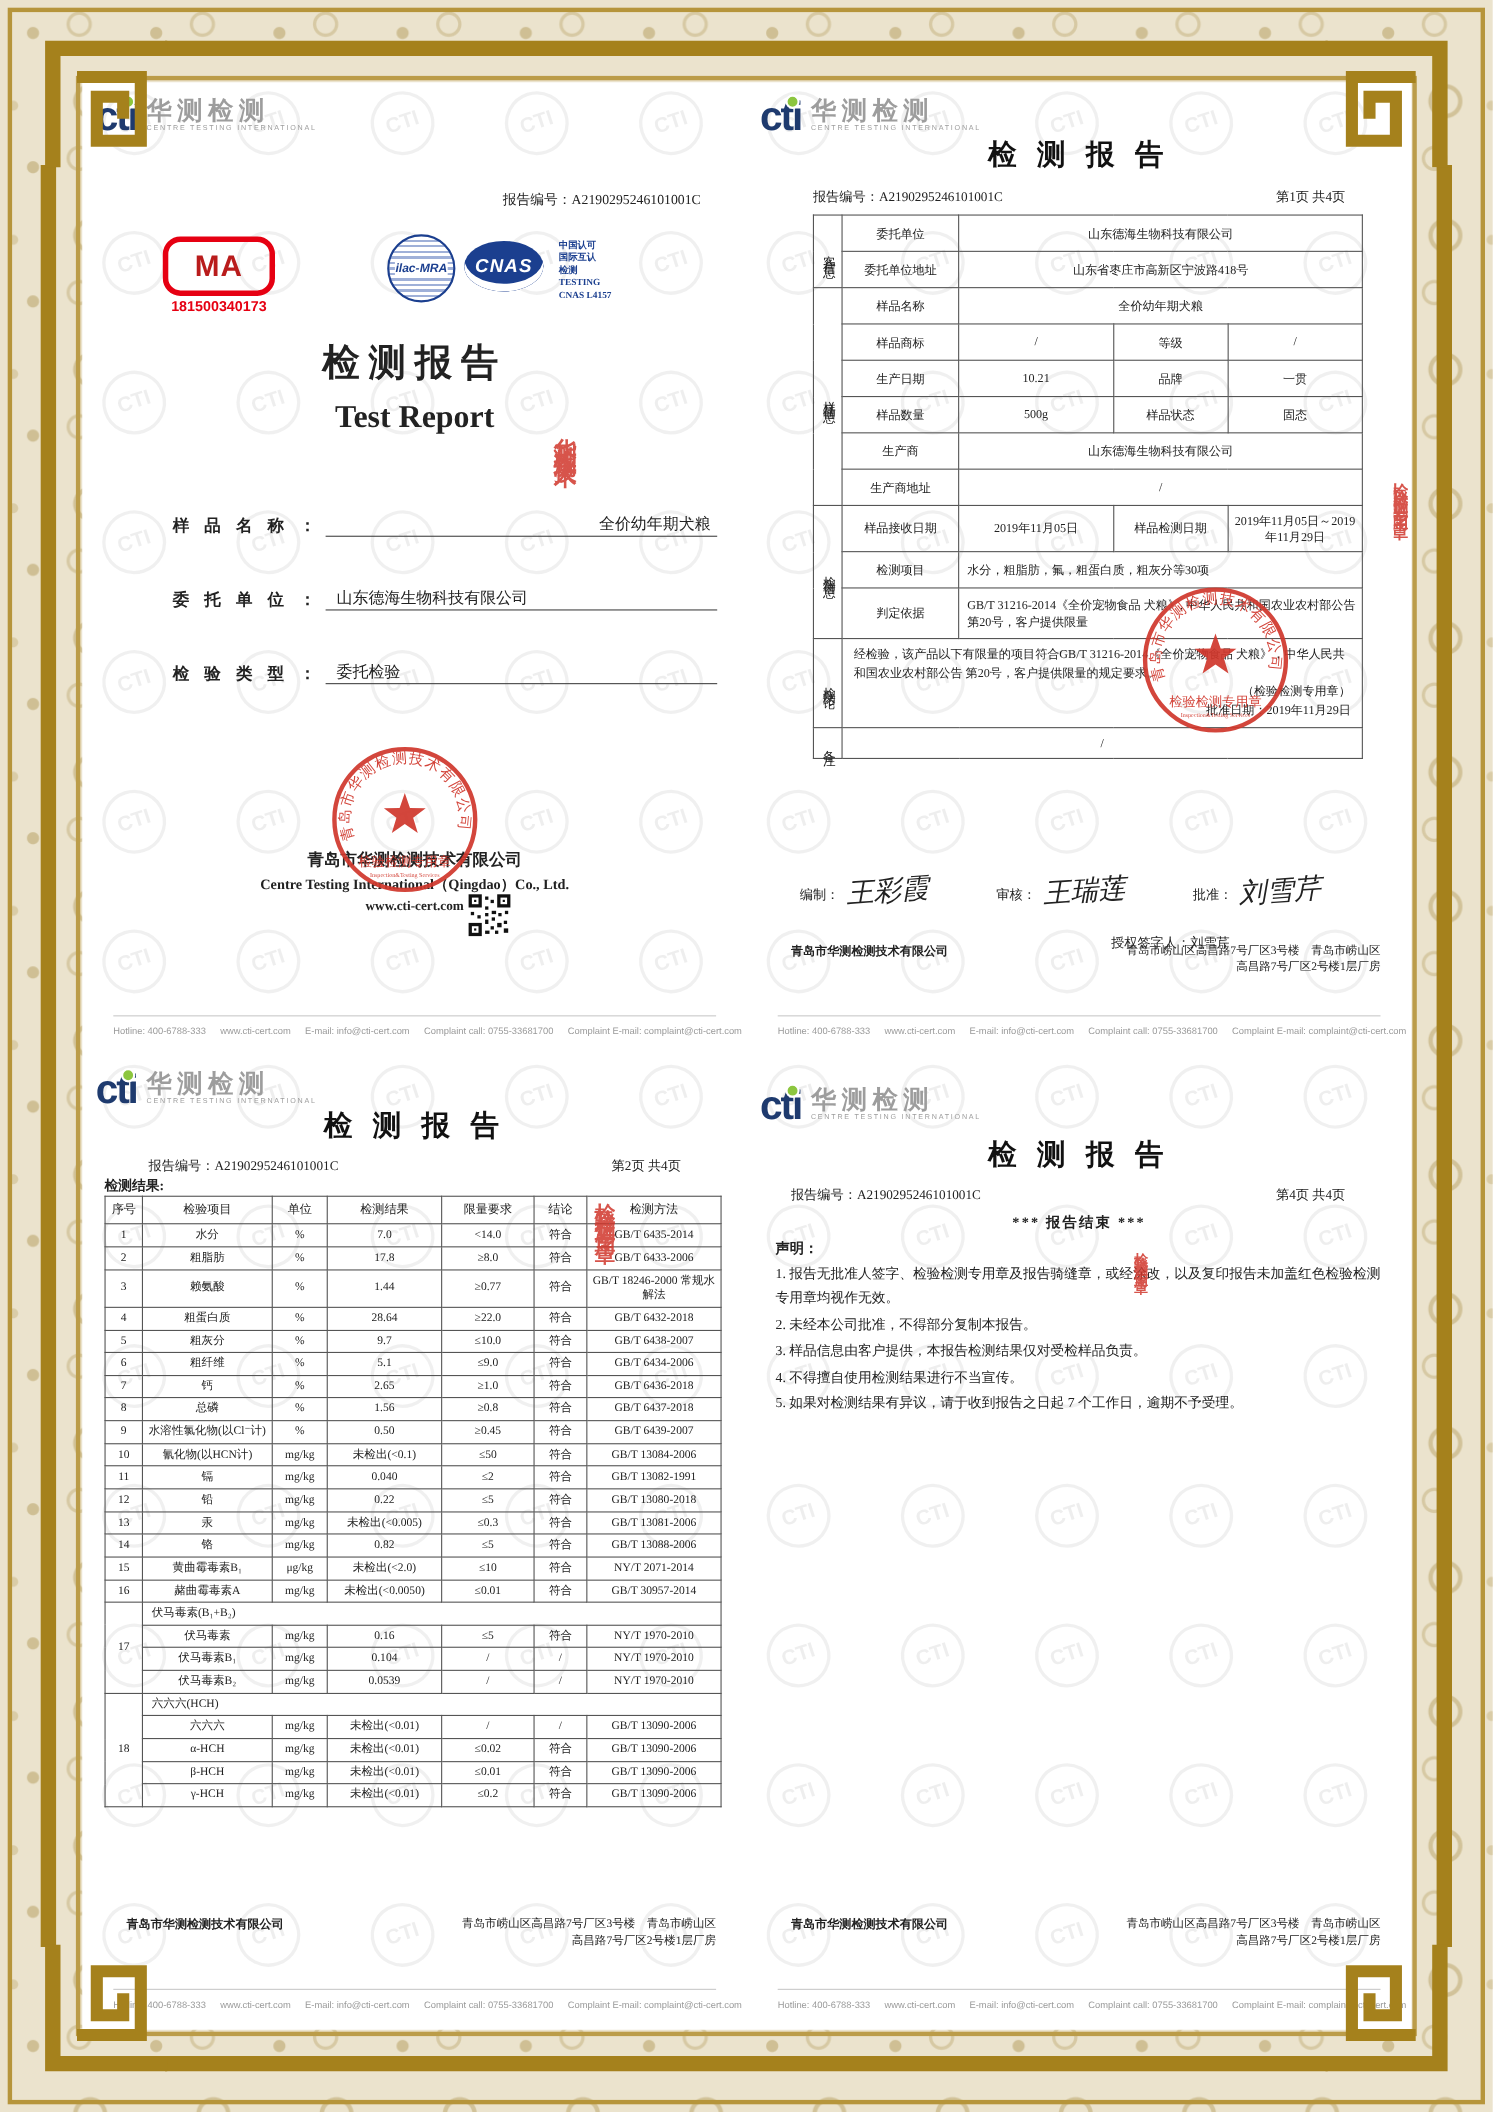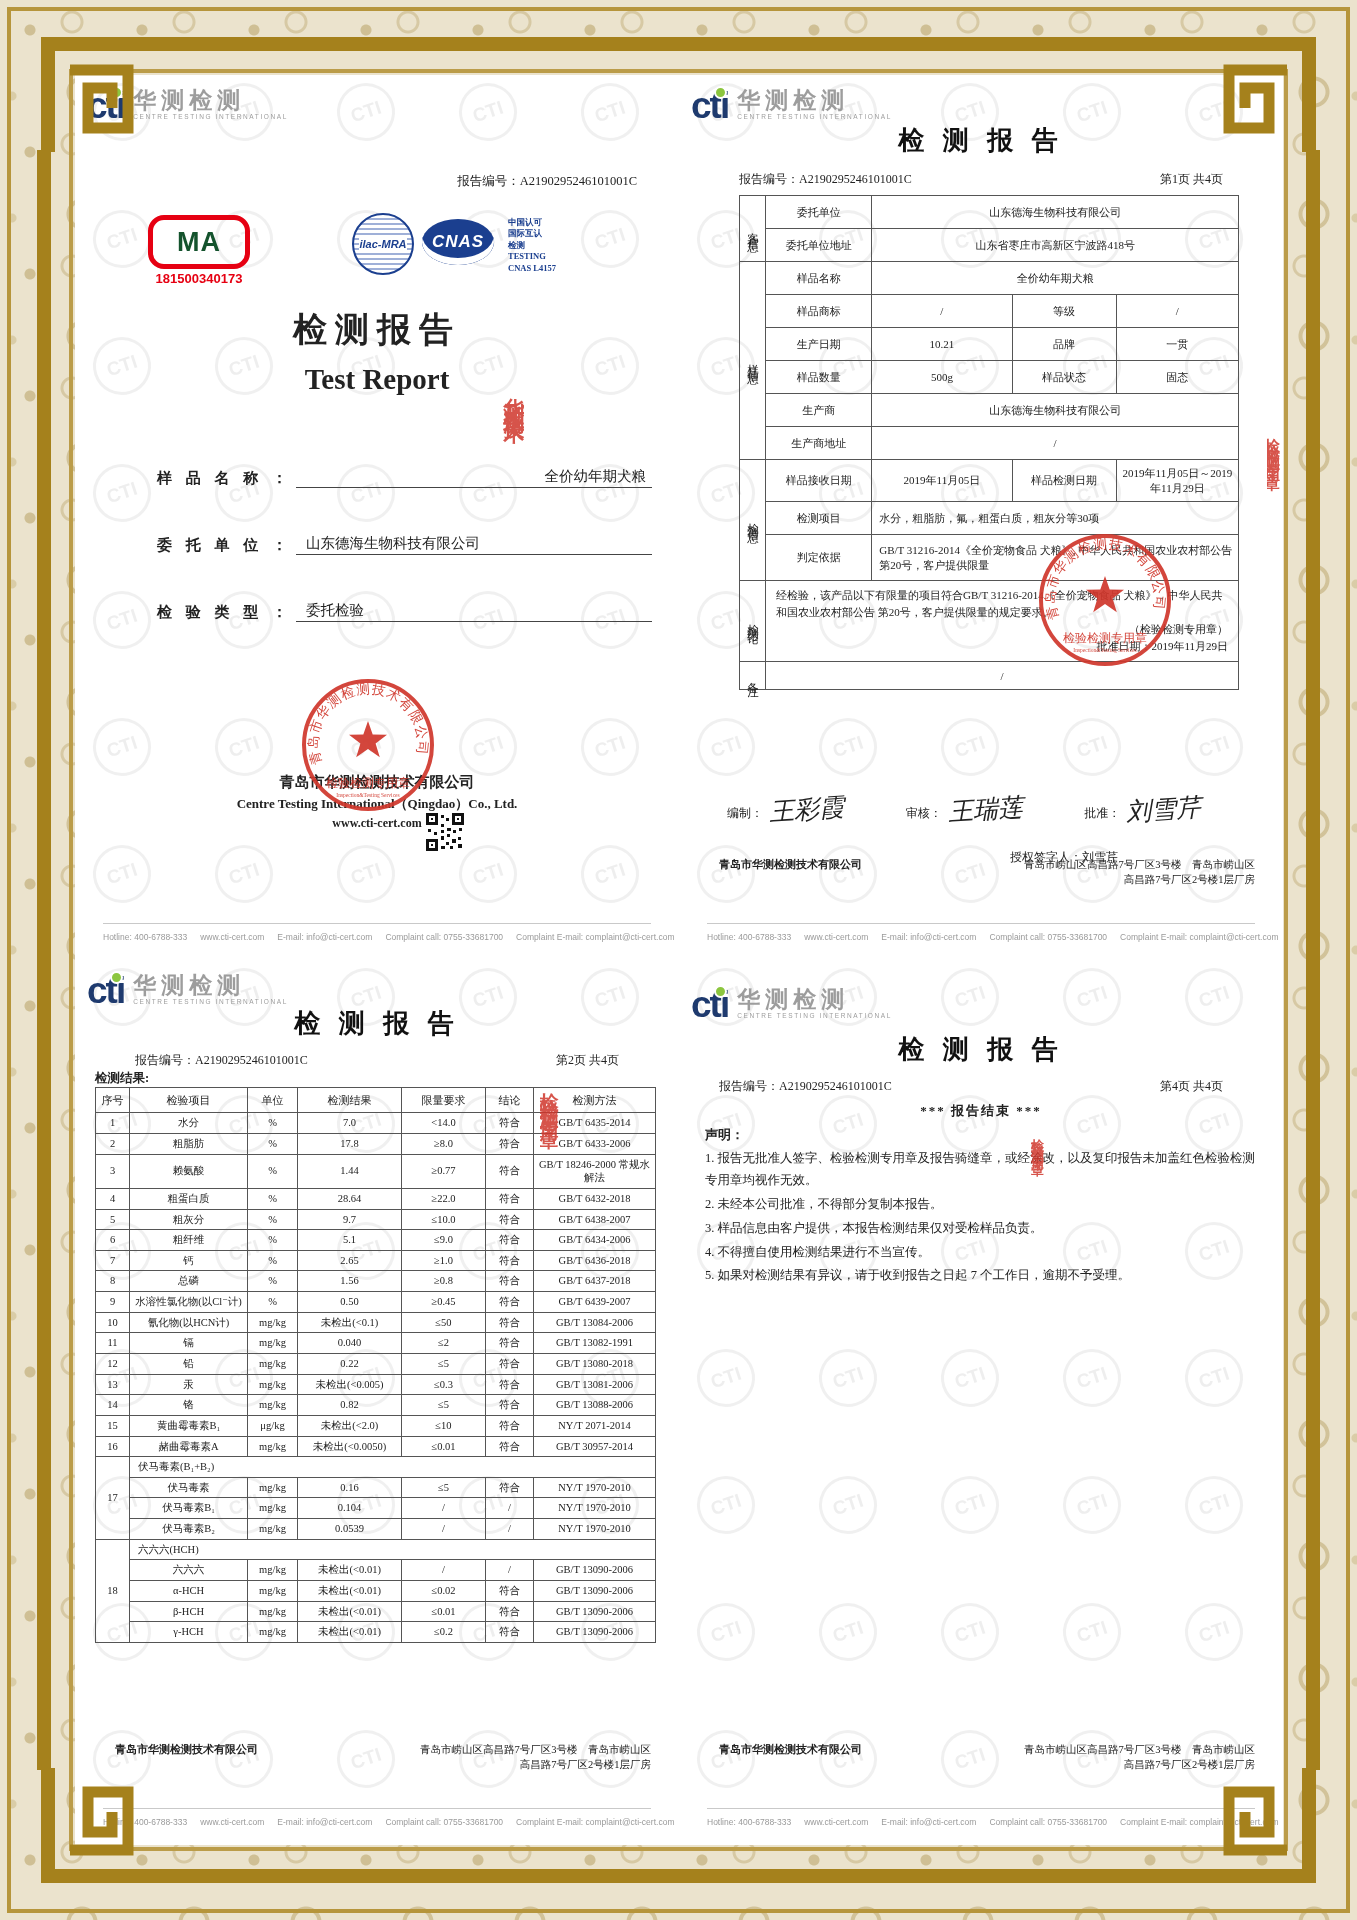--- a/index.html
+++ b/index.html
@@ -48,21 +48,21 @@
   .hotline{position:absolute;left:28px;right:4px;bottom:18px;font-size:8.5px;color:#9a9a9a;
     font-family:"Liberation Sans",sans-serif;white-space:nowrap;}
   .hotline span{margin-right:13px;}
 
   
   .rpt-no-right{position:absolute;top:98px;right:42px;font-size:12.5px;}
   .marks{position:absolute;top:138px;left:55px;width:500px;height:92px;}
   .cma{position:absolute;left:18px;top:2px;text-align:center;}
   .cma-box{width:92px;height:44px;border:5px solid #e60012;border-radius:16px;
     display:flex;align-items:center;justify-content:center;}
-  .cma-box span{color:#14532d;font-weight:bold;font-size:27px;font-family:"Liberation Sans",sans-serif;letter-spacing:1px;}
+  .cma-box span{color:#b91c1c;font-weight:bold;font-size:27px;font-family:"Liberation Sans",sans-serif;letter-spacing:1px;}
   .cma-no{color:#e60012;font-weight:bold;font-size:13px;font-family:"Liberation Sans",sans-serif;margin-top:2px;}
   .ilac{position:absolute;left:222px;top:0;width:58px;height:58px;border-radius:50%;
     border:2px solid #1b3f8f;background:repeating-linear-gradient(#fff 0 3px,#9fb0d8 3px 5px);
     display:flex;align-items:center;justify-content:center;}
   .ilac span{background:#fff;color:#1b3f8f;font:bold italic 11px "Liberation Sans",sans-serif;padding:1px 0;}
   .cnas{position:absolute;left:292px;top:6px;width:72px;height:46px;border-radius:50%;
     background:#1b3f8f;display:flex;align-items:center;justify-content:center;
     box-shadow:inset 0 -7px 0 #fff, inset 0 -11px 0 #1b3f8f;}
   .cnas span{color:#ffffff;font:bold italic 17px "Liberation Sans",sans-serif;letter-spacing:1px;}
   .accredit{position:absolute;left:378px;top:4px;color:#1b3f8f;font-size:8.5px;line-height:1.35;font-weight:bold;}

